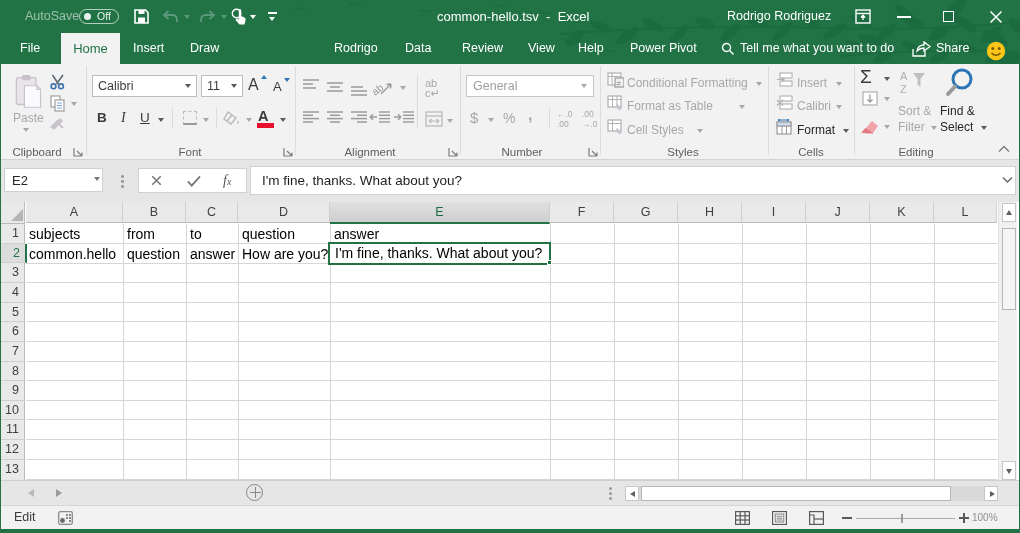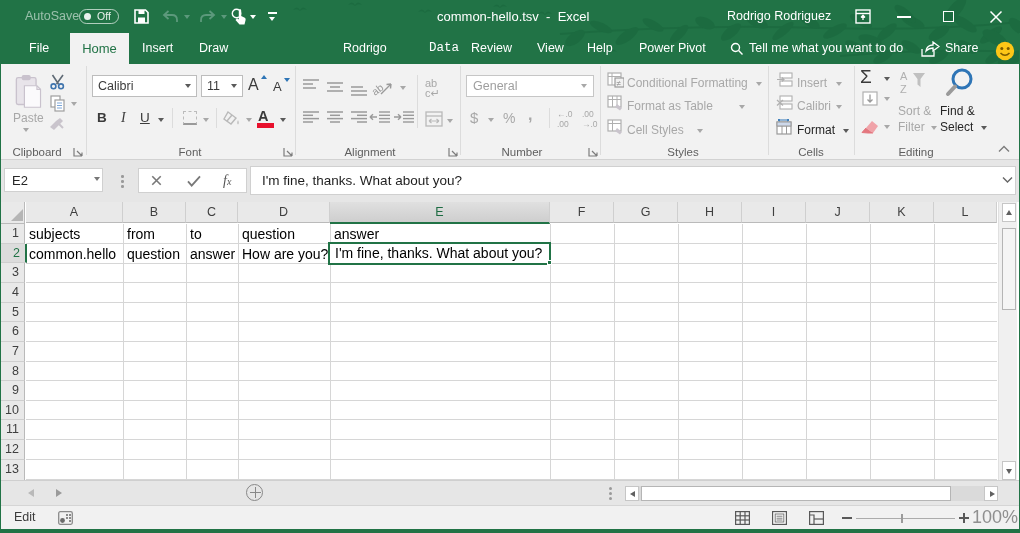--- a/index.html
+++ b/index.html
@@ -2,21 +2,21 @@
 <html><head>
 <meta charset="utf-8">
 <style>
   * { margin:0; padding:0; box-sizing:border-box; }
   html,body { width:1020px; height:533px; overflow:hidden; }
   body { font-family:"Liberation Sans", sans-serif; position:relative; background:#fff; }
   .abs { position:absolute; }
   
   #topbg { position:absolute; left:0; top:0; width:1020px; height:64px; background:#217346; }
   #titlebar { position:absolute; left:0; top:0; width:1020px; height:33px; }
-  #tabrow { position:absolute; left:0; top:33px; width:892px; height:31px;margin-left:9px; }
+  #tabrow { position:absolute; left:0; top:33px; width:892px; height:31px; }
   .ttxt { position:absolute; color:#fff; font-size:13px; line-height:33px; white-space:nowrap; }
   .tabtxt { position:absolute; color:#fff; font-size:12.5px; line-height:31px; white-space:nowrap; }
   #hometab { position:absolute; left:61px; top:0; width:59px; height:31px; background:#f2f2f2; text-align:center; color:#217346; font-size:13px; line-height:31px; }
   
   #ribbon { position:absolute; left:0; top:64px; width:1020px; height:96px; background:#f2f2f2; border-bottom:1px solid #d2d2d2; }
   .gsep { position:absolute; top:2px; width:1px; height:89px; background:#dcdcdc; }
   .glabel { position:absolute; top:82px; font-size:11.5px; color:#5e5e5e; width:120px; text-align:center; }
   .launch { position:absolute; top:83px; width:10px; height:10px; }
   .grey { color:#a8a8a8; }
   .dk { color:#3b3b3b; }
@@ -126,21 +126,21 @@
   <svg class="abs" style="left:989px;top:10px" width="14" height="14" viewBox="0 0 14 14">
     <path d="M1.5 1.5 L12.5 12.5 M12.5 1.5 L1.5 12.5" stroke="#fff" stroke-width="1.5"></path>
   </svg>
 </div>
 <div id="tabrow">
   <span class="tabtxt" style="left:20px;">File</span>
   <div id="hometab">Home</div>
   <span class="tabtxt" style="left:133px;">Insert</span>
   <span class="tabtxt" style="left:190px;">Draw</span>
   <span class="tabtxt" style="left:334px;">Rodrigo</span>
-  <span class="tabtxt" style="left:420px;font-family:Liberation Mono, monospace;">Data</span>
+  <span class="tabtxt" style="left:405px;">Data</span>
   <span class="tabtxt" style="left:462px;">Review</span>
   <span class="tabtxt" style="left:528px;">View</span>
   <span class="tabtxt" style="left:578px;">Help</span>
   <span class="tabtxt" style="left:630px;">Power Pivot</span>
   <svg class="abs" style="left:721px;top:9px" width="14" height="14" viewBox="0 0 14 14">
     <circle cx="5.5" cy="5.5" r="4" fill="none" stroke="#fff" stroke-width="1.4"></circle>
     <line x1="8.6" y1="8.6" x2="12.5" y2="12.5" stroke="#fff" stroke-width="1.4"></line>
   </svg>
   <span class="tabtxt" style="left:740px;">Tell me what you want to do</span>
   <svg class="abs" style="left:912px;top:8px" width="19" height="16" viewBox="0 0 19 16">
@@ -569,17 +569,17 @@
         <path d="M0.6 4 L5 4 L5 13.4"></path>
         <path d="M5 8 L14.4 8"></path>
       </g>
   </svg>
   <span class="abs" style="left:842px;top:10.5px;width:10px;height:2.5px;background:#595959;"></span>
   <span class="abs" style="left:856px;top:11.5px;width:99px;height:1px;background:#ababab;"></span>
   <span class="abs" style="left:897px;top:11.5px;width:9px;height:1px;background:#ababab;"></span>
   <span class="abs" style="left:900.5px;top:8px;width:2.5px;height:9px;background:#9a9a9a;"></span>
   <span class="abs" style="left:959px;top:10.8px;width:10px;height:2px;background:#595959;"></span>
   <span class="abs" style="left:963px;top:6.8px;width:2px;height:10px;background:#595959;"></span>
-  <span class="abs" style="left:972px;top:0;font-size:18px;color:#8f8f8f;line-height:23px;">100%</span>
+  <span class="abs" style="left:972px;top:0;font-size:10px;color:#8f8f8f;line-height:23px;">100%</span>
 </div>
 <div id="greenline"></div>
 <div id="frameL"></div>
 <div id="frameR"></div>
 
 </body></html>

